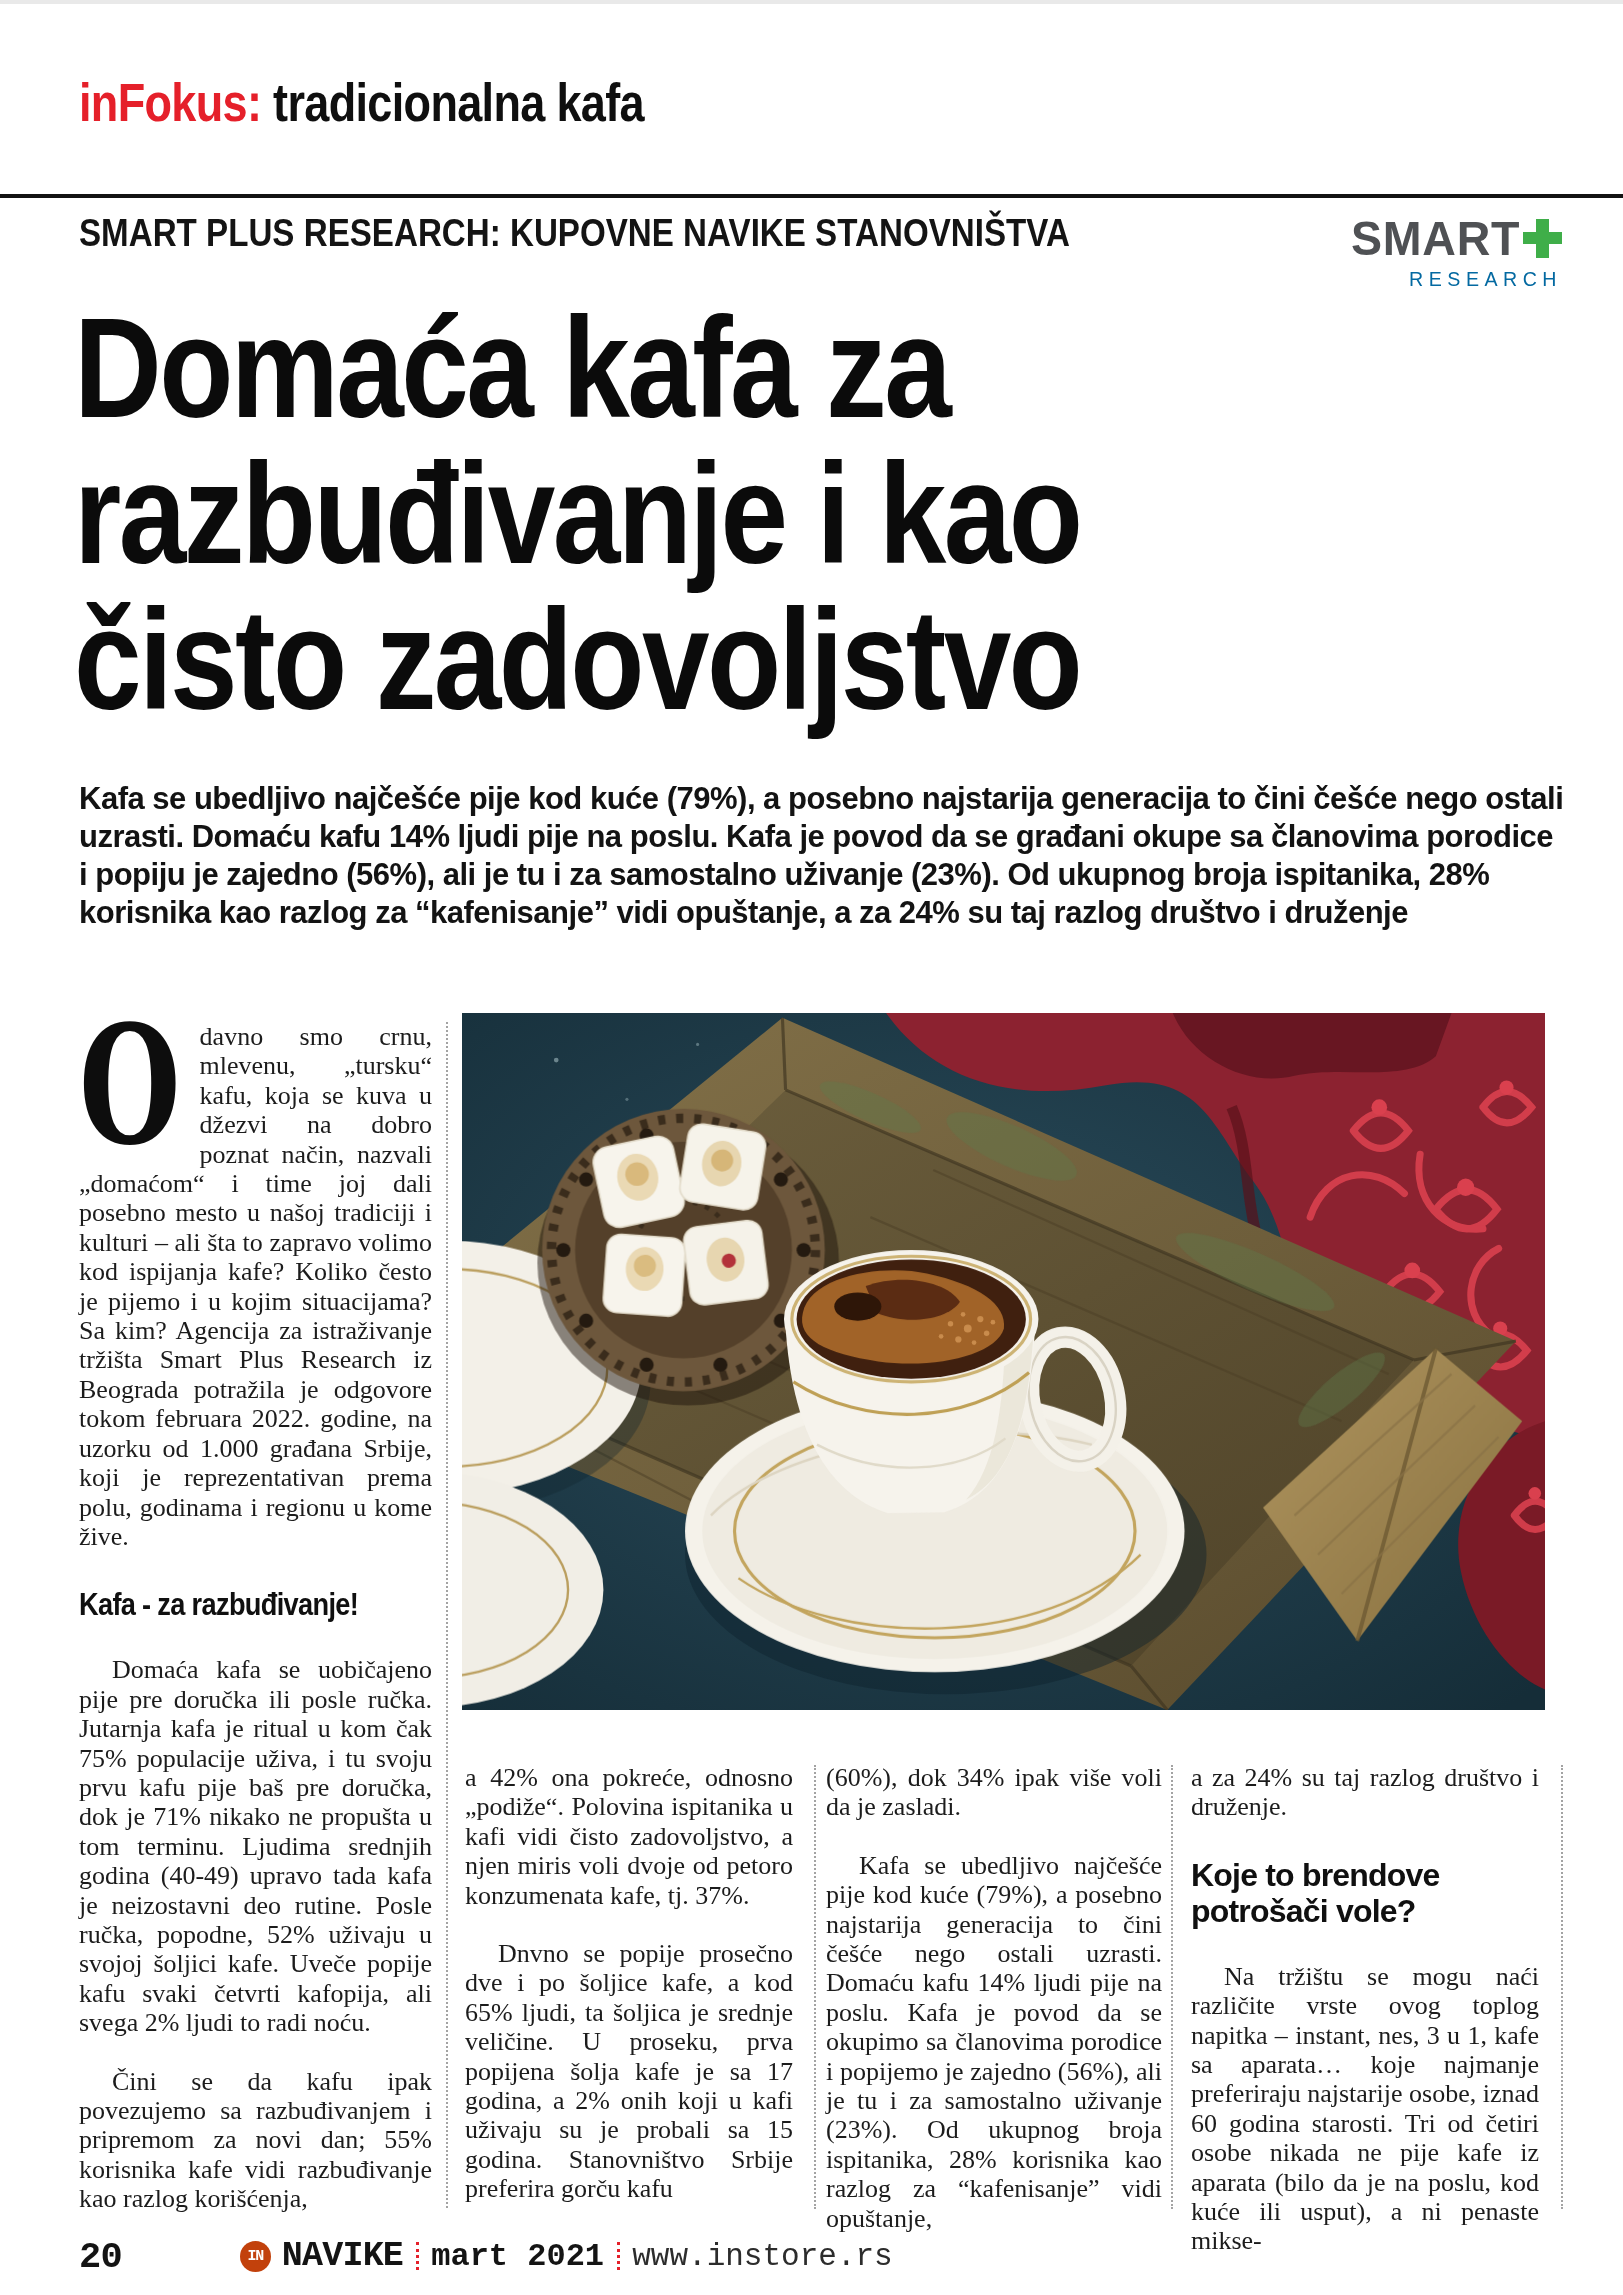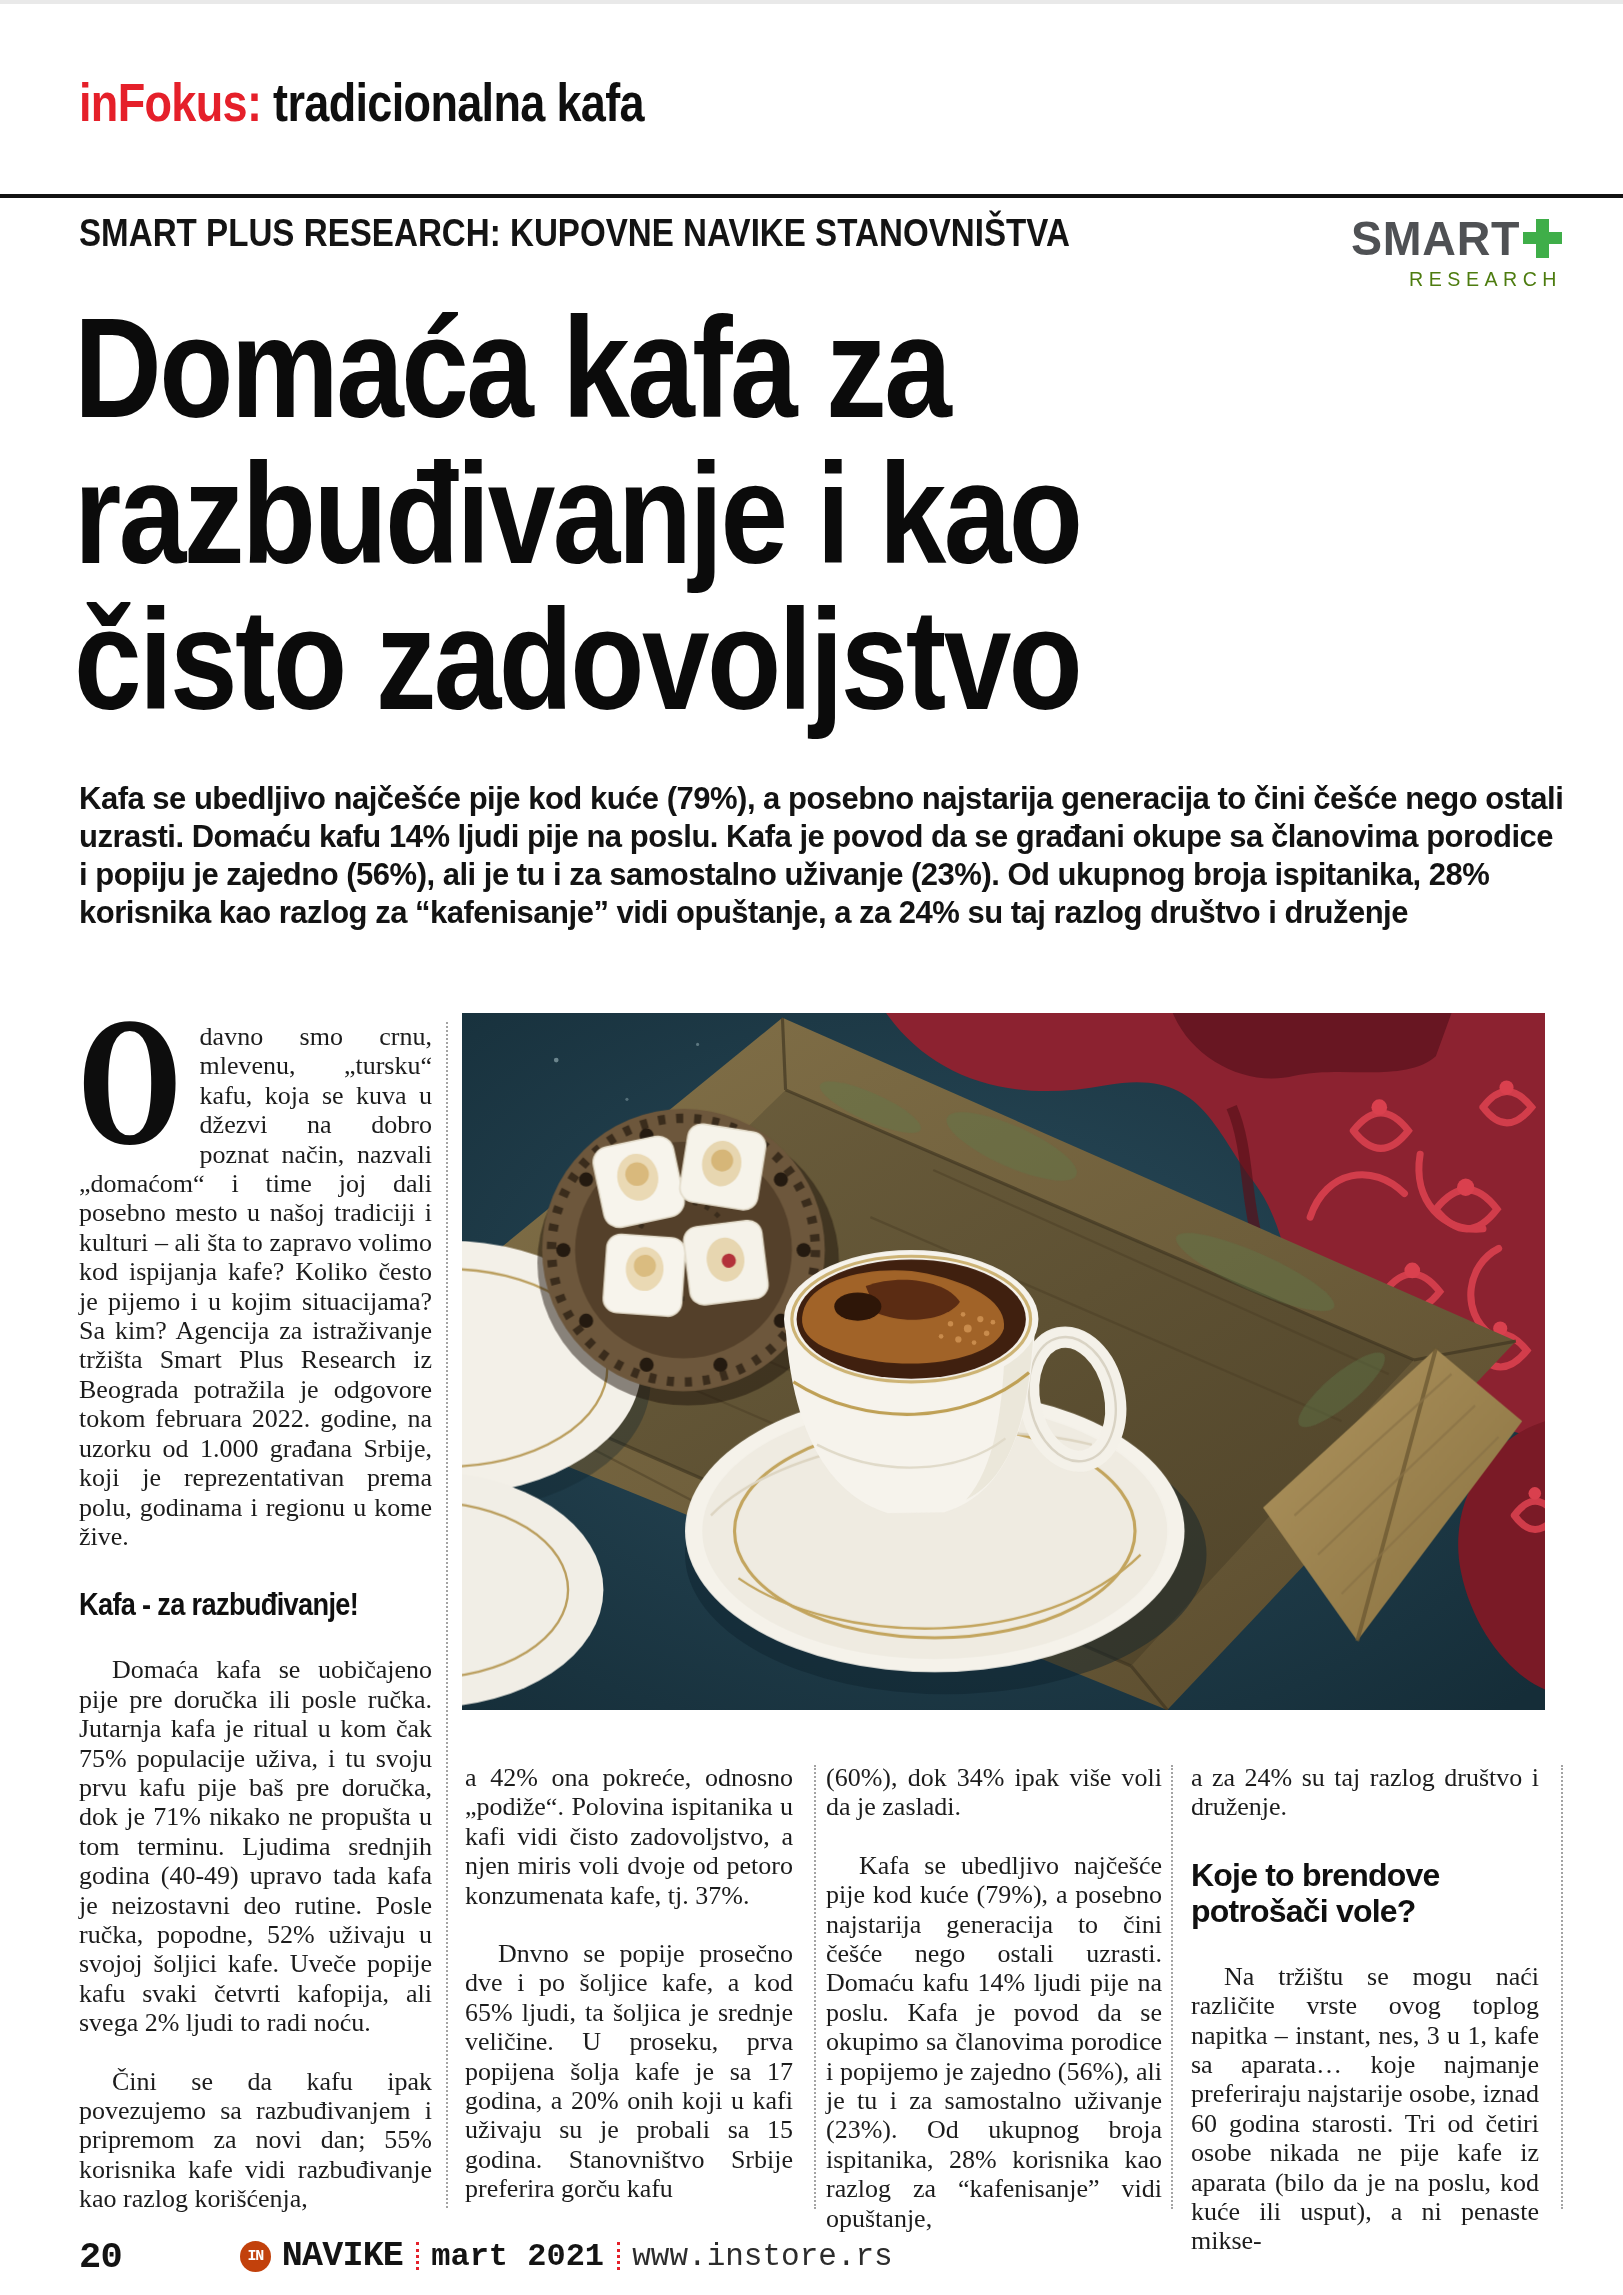--- a/index.html
+++ b/index.html
@@ -19,21 +19,21 @@
 
   
   .logo{position:absolute;left:1326px;top:206px;width:236px;}
   .logo-row{display:flex;align-items:center;justify-content:flex-end;}
   .logo-smart{font-family:"Liberation Sans",sans-serif;font-weight:bold;font-size:49px;
     color:#4f5154;letter-spacing:0.8px;transform:scaleX(.95);transform-origin:right center;}
   .logo-plus{width:39px;height:39px;position:relative;margin-left:3.1px;}
   .logo-plus::before{content:"";position:absolute;left:0;top:13.4px;width:39px;height:12.6px;background:#3fae49;}
   .logo-plus::after{content:"";position:absolute;left:13.4px;top:0;width:12.6px;height:39px;background:#3fae49;}
   .logo-research{text-align:right;font-family:"Liberation Sans",sans-serif;font-size:19.6px;
-    letter-spacing:5.5px;color:#4d7c0f;margin-top:2.4px;}
+    letter-spacing:5.5px;color:#0369a1;margin-top:2.4px;}
 
   
   .headline{position:absolute;left:74px;top:291px;}
   .hl-line{font-family:"Liberation Sans",sans-serif;font-weight:bold;font-size:143px;
     line-height:146px;letter-spacing:-3.1px;color:#0b0b0b;white-space:nowrap;
     transform:scaleX(.85);transform-origin:0 0;}
 
   
   .lead{position:absolute;left:79px;top:776px;width:1486px;font-family:"Liberation Sans",sans-serif;
     font-weight:bold;font-size:31px;line-height:38px;letter-spacing:-0.5px;color:#131313;}
@@ -285,21 +285,21 @@
           <circle cx="104" cy="-36" r="3"></circle>
             <circle cx="66" cy="-46" r="3"></circle>
             <circle cx="38" cy="-18" r="3"></circle>
         </g>
       </g>
     </svg>
   </div>
 
   <div class="col col2">
     <p>a 42% ona pokreće, odnosno „podiže“. Polovina ispitanika u kafi vidi čisto zadovoljstvo, a njen miris voli dvoje od petoro konzumenata kafe, tj. 37%.</p>
-    <p class="indent">Dnvno se popije prosečno dve i po šoljice kafe, a kod 65% ljudi, ta šoljica je srednje veličine. U proseku, prva popijena šolja kafe je sa 17 godina, a 20% onih koji u kafi uživaju su je probali sa 15 godina. Stanovništvo Srbije preferira gorču kafu</p>
+    <p class="indent">Dnvno se popije prosečno dve i po šoljice kafe, a kod 65% ljudi, ta šoljica je srednje veličine. U proseku, prva popijena šolja kafe je sa 17 godina, a 2% onih koji u kafi uživaju su je probali sa 15 godina. Stanovništvo Srbije preferira gorču kafu</p>
   </div>
 
   <div class="col col3">
     <p>(60%), dok 34% ipak više voli da je zasladi.</p>
     <p class="indent">Kafa se ubedljivo najčešće pije kod kuće (79%), a posebno najstarija generacija to čini češće nego ostali uzrasti. Domaću kafu 14% ljudi pije na poslu. Kafa je povod da se okupimo sa članovima porodice i popijemo je zajedno (56%), ali je tu i za samostalno uživanje (23%). Od ukupnog broja ispitanika, 28% korisnika kao razlog za “kafenisanje” vidi opuštanje,</p>
   </div>
 
   <div class="col col4">
     <p>a za 24% su taj razlog društvo i druženje.</p>
     <h2 class="subhead">Koje to brendove potrošači vole?</h2>

